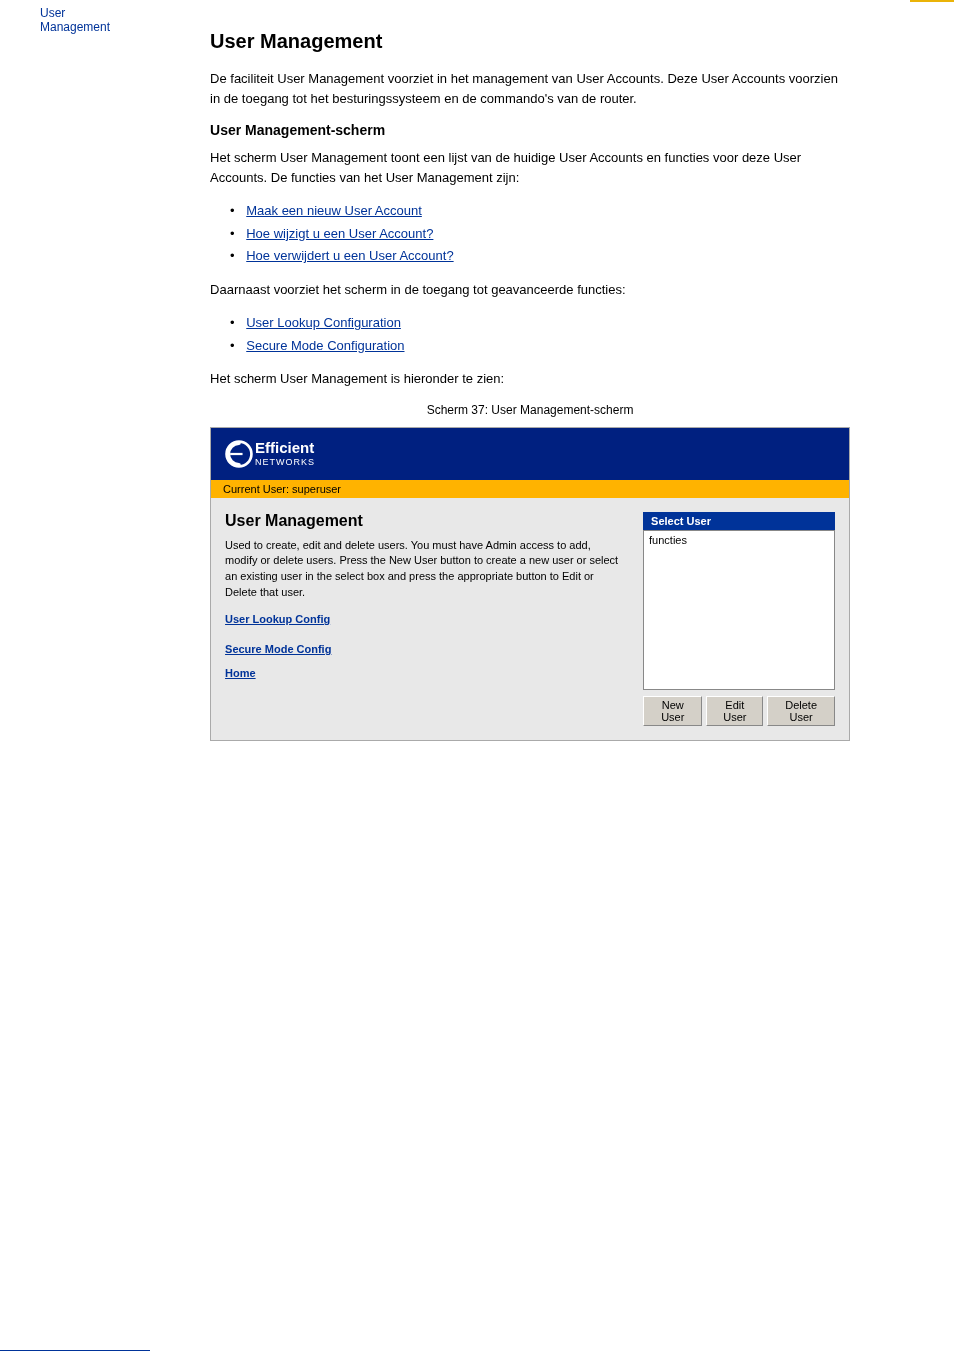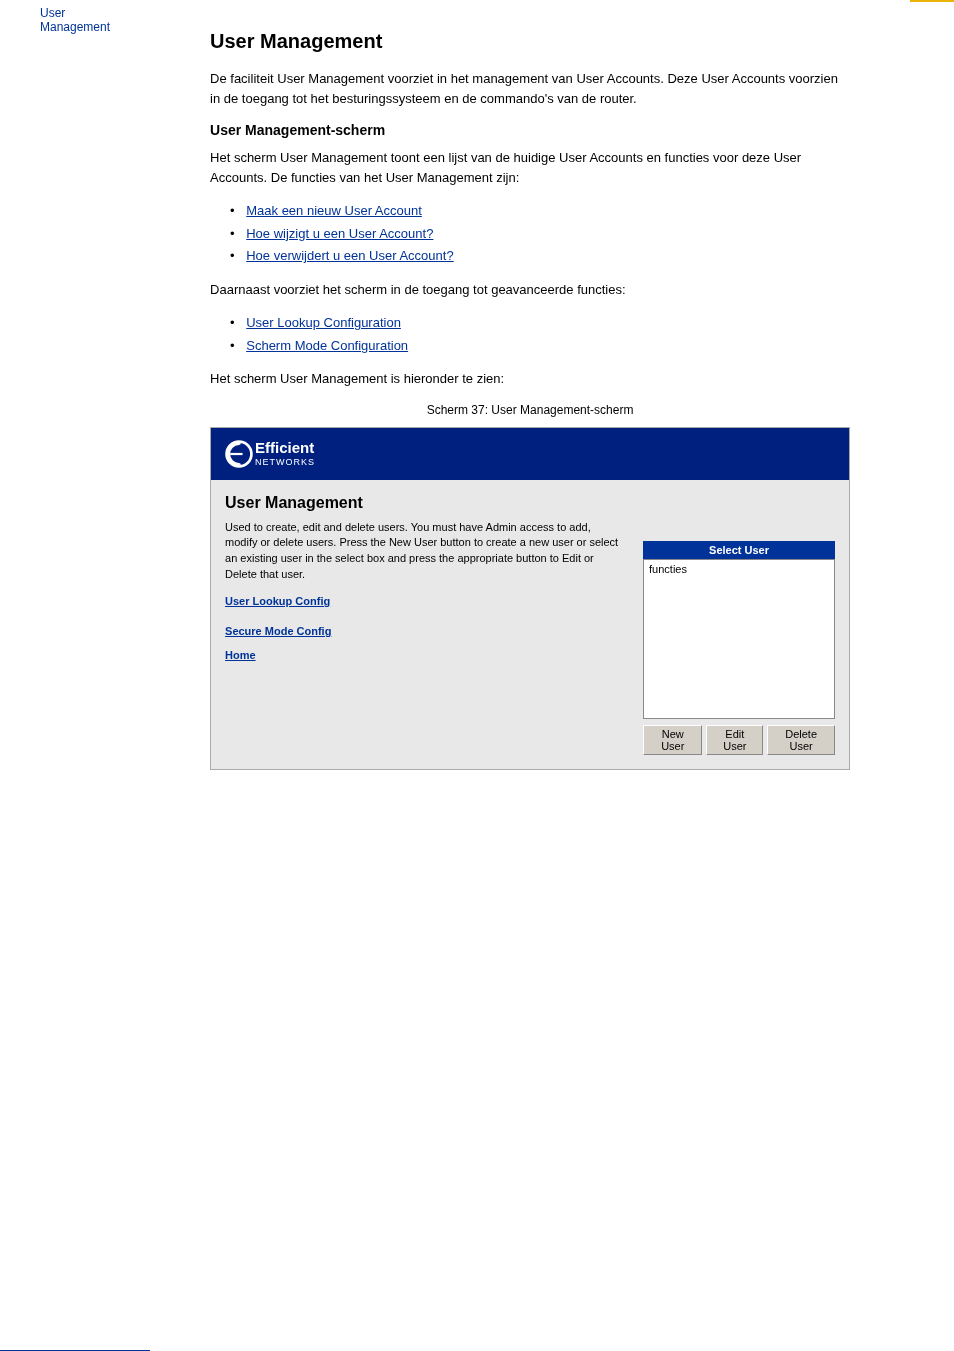--- a/index.html
+++ b/index.html
@@ -183,23 +183,21 @@
     .right-panel {
       width: 200px;
       padding: 4px;
     }
     .select-user-label {
       background: #003399;
       color: #fff;
       font-size: 11px;
       font-weight: bold;
       padding: 3px 8px;
-      text-align: center;
       margin-bottom: 0;
-      margin-top: 47px;
     }
     .select-user-box {
       border: 1px solid #888;
       background: #fff;
       height: 160px;
       padding: 2px;
       font-size: 11px;
     }
     .select-user-box .selected-item {
       background: #fff;
@@ -270,21 +268,21 @@
       </li>
     </ul>
 
     <p class="body-text">Daarnaast voorziet het scherm in de toegang tot geavanceerde functies:</p>
 
     <ul class="bullet-list">
       <li>
         <a href="#">User Lookup Configuration</a>
       </li>
       <li>
-        <a href="#">Scherm Mode Configuration</a>
+        <a href="#">Secure Mode Configuration</a>
       </li>
     </ul>
 
     <p class="body-text">Het scherm User Management is hieronder te zien:</p>
 
     <p class="figure-caption">Scherm 37: User Management-scherm</p>
 
     <div class="screen-mockup">
 
       <div class="mockup-header">
@@ -295,20 +293,23 @@
             <path d="M18 6 A12 12 0 1 0 18 30" fill="none" stroke="#fff" stroke-width="4" stroke-linecap="round"></path>
             <path d="M8 18 L22 18" stroke="#fff" stroke-width="2.5"></path>
           </svg>
           <div class="logo-text">
             <span style="font-size:15px; font-weight:bold; letter-spacing:0px;">Efficient</span>
             <span>NETWORKS</span>
           </div>
         </div>
       </div>
 
+      <div class="yellow-bar">
+        <span>Current User: superuser</span>
+      </div>
 
       <div class="mockup-body">
 
         <div class="left-panel">
           <div class="panel-title">User Management</div>
           <div class="panel-description">Used to create, edit and delete users. You must have Admin access to add, modify or delete users. Press the New User button to create a new user or select an existing user in the select box and press the appropriate button to Edit or Delete that user.</div>
           <div class="panel-links">
             <a href="#">User Lookup Config</a><br>
             <a href="#">Secure Mode Config</a>
           </div>

